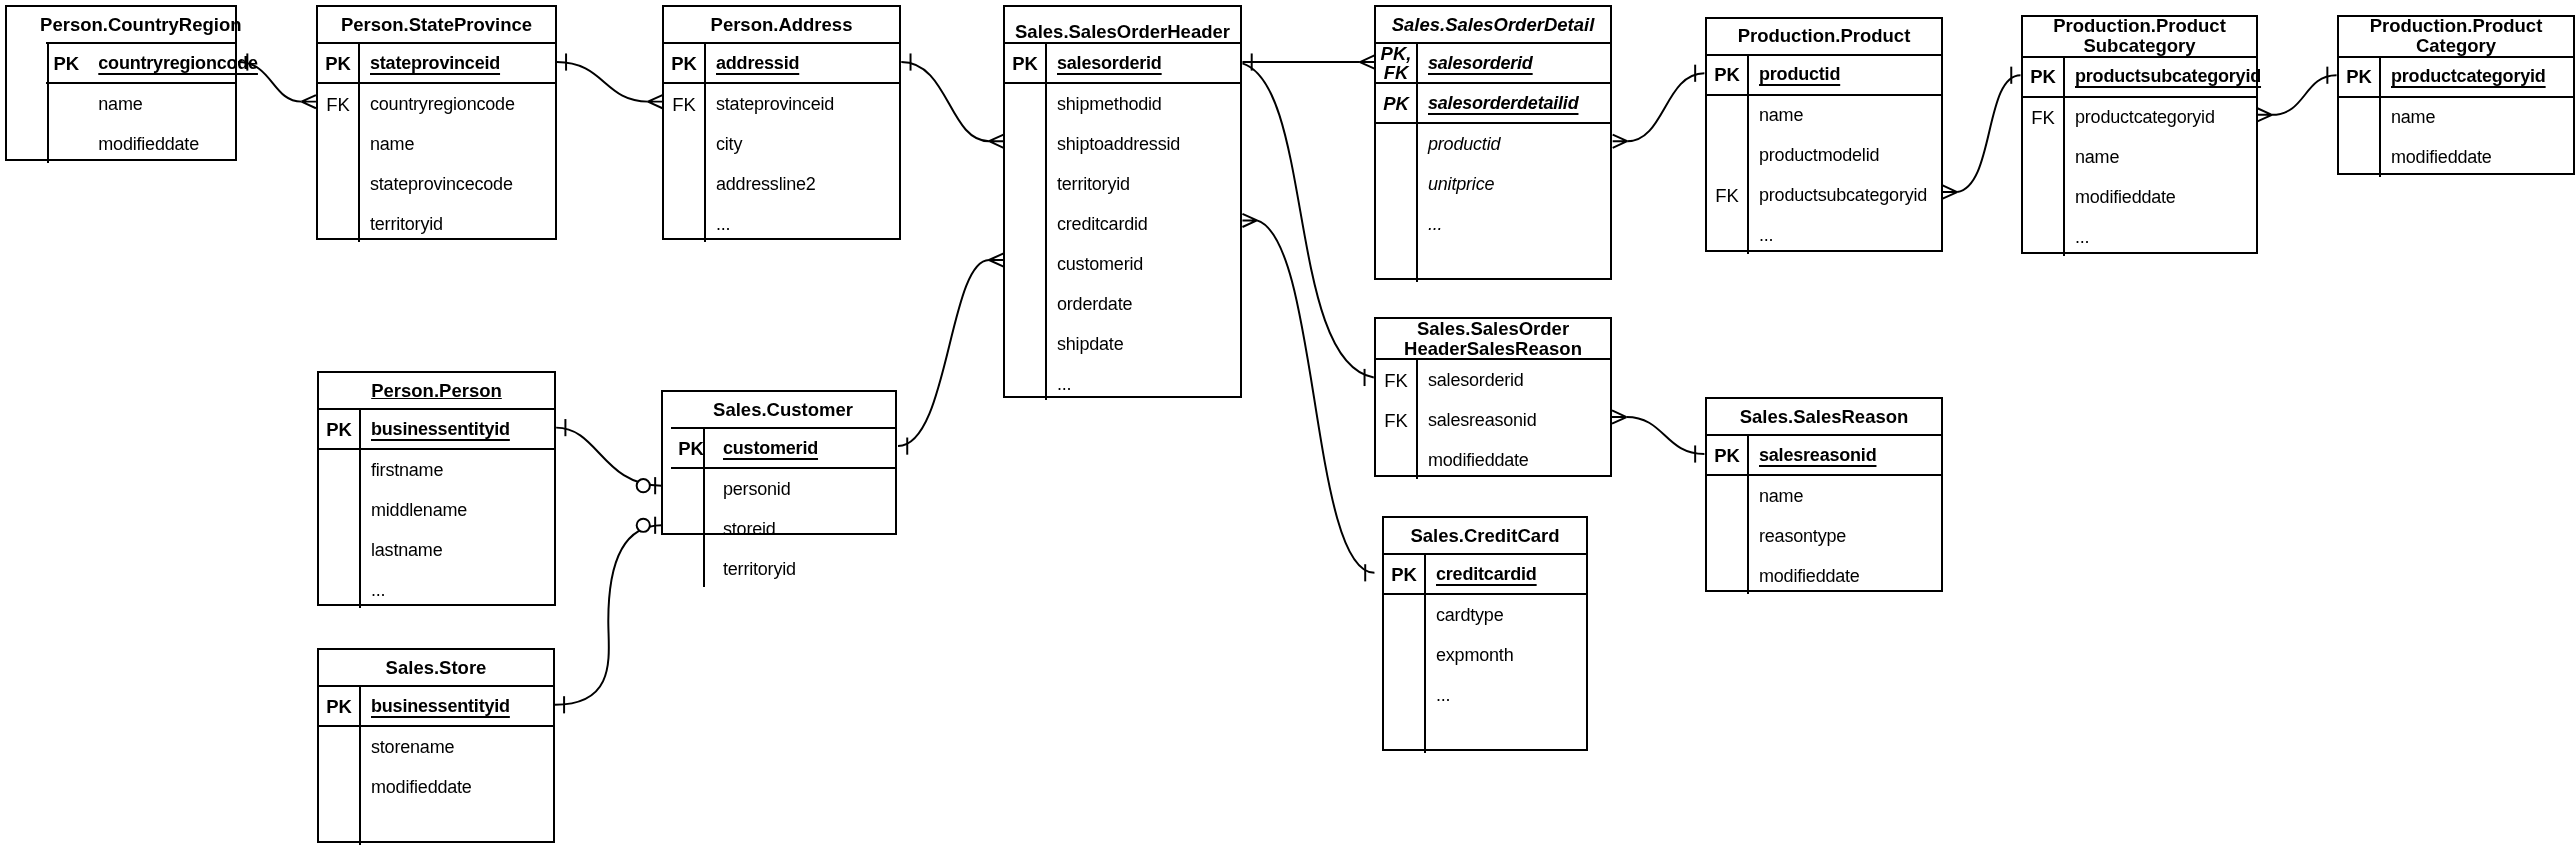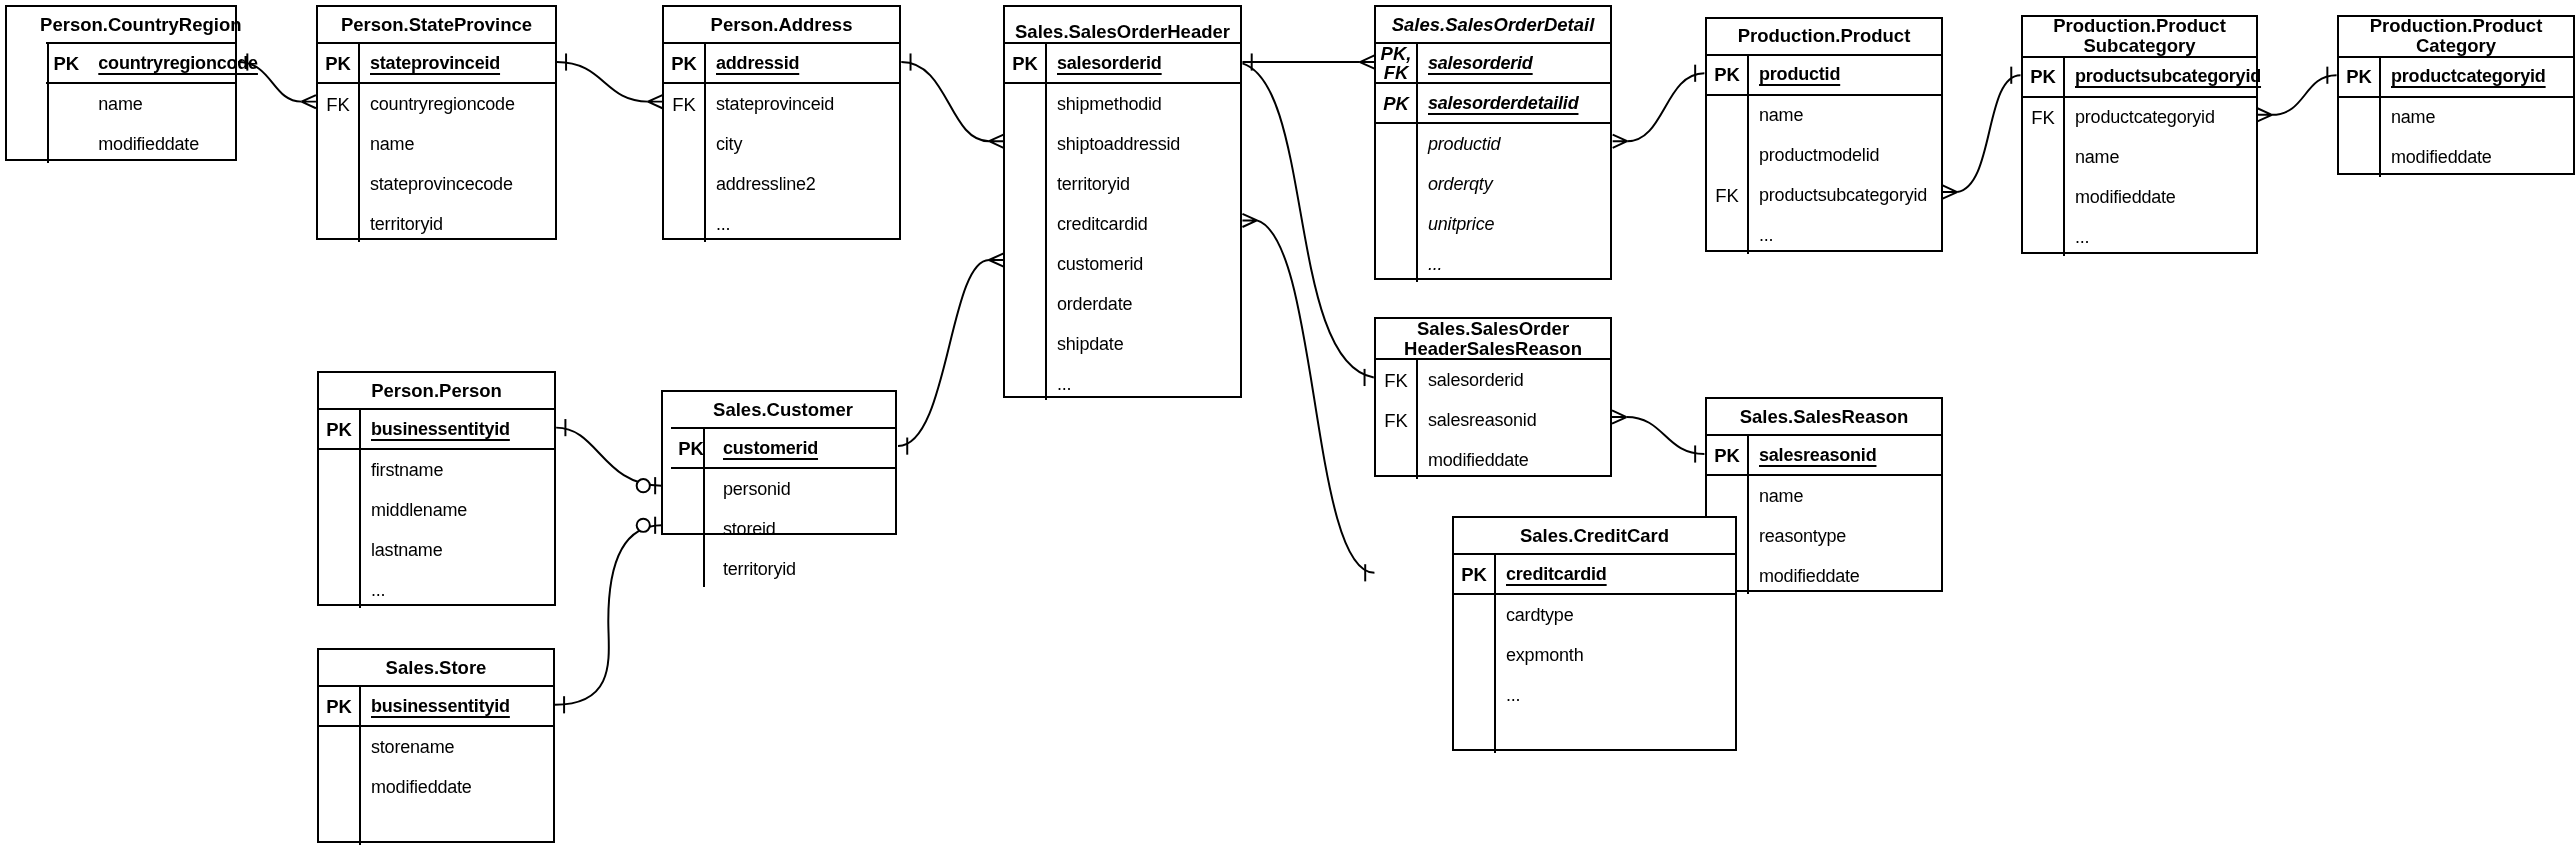--- a/index.html
+++ b/index.html
@@ -234,24 +234,20 @@
           </div>
           <div class="fcol keyfield">salesorderdetailid</div>
         </div>
         <div class="bsec">
           <div class="trow">
             <div class="kcol"></div>
             <div class="fcol">productid</div>
           </div>
           <div class="trow">
             <div class="kcol"></div>
-            <div class="fcol">orderqty</div>
-          </div>
-          <div class="trow">
-            <div class="kcol"></div>
             <div class="fcol">unitprice</div>
           </div>
           <div class="trow">
             <div class="kcol"></div>
             <div class="fcol">...</div>
           </div>
         </div>
         <div class="vline" style="top: 37px; height: 238px;"></div>
       </div>
       <div class="tbl" style="left: 1705px; top: 16.5px; width: 238px; height: 235px;">
@@ -386,21 +382,21 @@
             <div class="kcol"></div>
             <div class="fcol">reasontype</div>
           </div>
           <div class="trow">
             <div class="kcol"></div>
             <div class="fcol">modifieddate</div>
           </div>
         </div>
         <div class="vline" style="top: 37px; height: 158px;"></div>
       </div>
-      <div class="tbl" style="left: 1452px; top: 516px; width: 285px; height: 235px;">
+      <div class="tbl" style="left: 1382px; top: 516px; width: 206px; height: 235px;">
         <div class="ttl" style="height: 37px;">
           <div>Sales.CreditCard</div>
         </div>
         <div class="trow keyrow">
           <div class="kcol pk">
             <div>PK</div>
           </div>
           <div class="fcol keyfield">creditcardid</div>
         </div>
         <div class="bsec">
@@ -413,21 +409,21 @@
             <div class="fcol">expmonth</div>
           </div>
           <div class="trow">
             <div class="kcol"></div>
             <div class="fcol">...</div>
           </div>
         </div>
         <div class="vline" style="top: 37px; height: 198px;"></div>
       </div>
       <div class="tbl" style="left: 317px; top: 371px; width: 239px; height: 235px;">
-        <div class="ttl" style="height: 37px;">
+        <div class="ttl" style="height: 37px; text-decoration: underline;">
           <div>Person.Person</div>
         </div>
         <div class="trow keyrow">
           <div class="kcol pk">
             <div>PK</div>
           </div>
           <div class="fcol keyfield">businessentityid</div>
         </div>
         <div class="bsec">
           <div class="trow">

